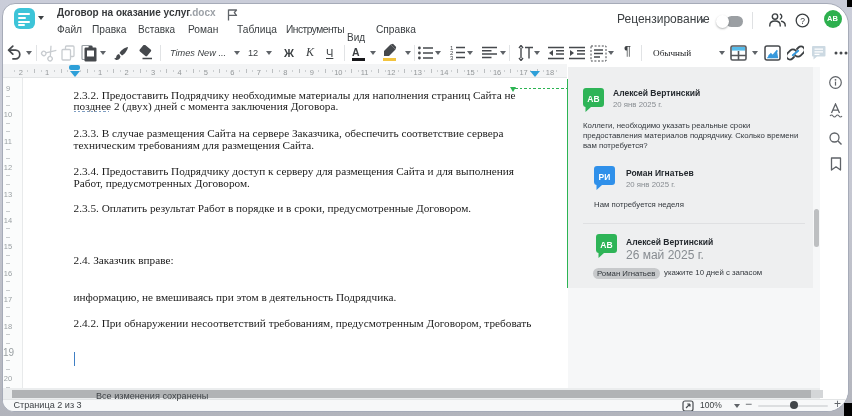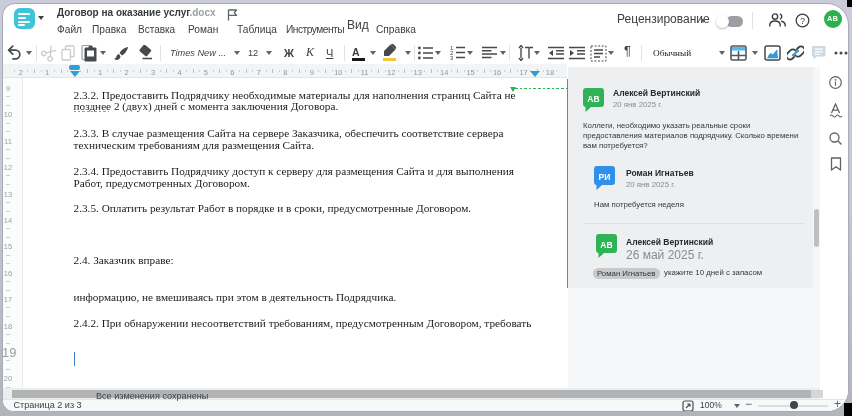--- a/index.html
+++ b/index.html
@@ -29,21 +29,21 @@
 <div class="t" style="left:57px;top:6.5px;font-size:10px;font-weight:bold;color:#37393c">Договор на оказание услуг<span style="color:#9ba0a6">.docx</span></div>
 <svg class="ic" style="left:226px;top:8px" width="13" height="14" viewBox="0 0 13 14">
         <path d="M2.5 1.5 v11 M2.5 2 h8 l-2.2 2.7 2.2 2.7 h-8" fill="none" stroke="#5f6368" stroke-width="1.3" stroke-linejoin="round"></path>
       </svg>
 <div class="t" style="left:57px;top:24px;font-size:10.2px;color:#3c4043">Файл</div>
       <div class="t" style="left:92px;top:24px;font-size:10.2px;color:#3c4043">Правка</div>
       <div class="t" style="left:138px;top:24px;font-size:10px;color:#3c4043">Вставка</div>
       <div class="t" style="left:188px;top:24px;font-size:10.2px;color:#3c4043">Роман</div>
       <div class="t" style="left:237px;top:24px;font-size:10.2px;color:#3c4043">Таблица</div>
       <div class="t" style="left:286px;top:24px;font-size:10.2px;letter-spacing:-0.5px;color:#3c4043">Инструменты</div>
-      <div class="t" style="left:347px;top:19px;font-size:12px;color:#3c4043">Вид</div>
+      <div class="t" style="left:347px;top:32px;font-size:10px;color:#3c4043">Вид</div>
       <div class="t" style="left:376px;top:24px;font-size:10.2px;color:#3c4043">Справка</div>
 <div class="t" style="left:617px;top:13.1px;font-size:12px;color:#3c4043">Рецензирование</div>
 <div class="caret" style="left:700px;top:19px"></div>
 <div class="abs" style="left:726px;top:15.5px;width:17px;height:11px;border-radius:5.5px;background:#9b9fa3"></div>
 <div class="abs" style="left:715.5px;top:14.5px;width:13px;height:13px;border-radius:50%;background:#fff;box-shadow:0 1px 2px rgba(60,64,67,.4)"></div>
 <div class="abs" style="left:752px;top:12px;width:1px;height:17px;background:#dfe1e3"></div>
 <svg class="ic" style="left:768px;top:12px" width="19" height="16" viewBox="0 0 19 16">
         <g fill="none" stroke="#3c4043" stroke-width="1.4" stroke-linecap="round">
           <circle cx="7" cy="4.6" r="2.7"></circle>
           <path d="M1.8 14 v-.8 c0-2.6 2.3-4.2 5.2-4.2 s5.2 1.6 5.2 4.2 V14"></path>
@@ -307,21 +307,21 @@
       <div class="abs" style="left:6px;top:263.3px;width:4px;height:1px;background:#c8cbcd"></div>
       <div class="t" style="left:2px;top:267.8px;width:12px;text-align:center;font-size:7.5px;color:#9aa0a3">16</div>
       <div class="abs" style="left:6px;top:281.0px;width:4px;height:1px;background:#c8cbcd"></div>
       <div class="abs" style="left:6px;top:289.7px;width:4px;height:1px;background:#c8cbcd"></div>
       <div class="t" style="left:2px;top:294.2px;width:12px;text-align:center;font-size:7.5px;color:#9aa0a3">17</div>
       <div class="abs" style="left:6px;top:307.4px;width:4px;height:1px;background:#c8cbcd"></div>
       <div class="abs" style="left:6px;top:316.1px;width:4px;height:1px;background:#c8cbcd"></div>
       <div class="t" style="left:2px;top:320.6px;width:12px;text-align:center;font-size:7.5px;color:#9aa0a3">18</div>
       <div class="abs" style="left:6px;top:333.8px;width:4px;height:1px;background:#c8cbcd"></div>
       <div class="abs" style="left:6px;top:342.5px;width:4px;height:1px;background:#c8cbcd"></div>
-      <div class="t" style="left:2px;top:347.0px;width:12px;text-align:right;font-size:13px;color:#9aa0a3">19</div>
+      <div class="t" style="left:2px;top:347.0px;width:12px;text-align:right;font-size:10px;color:#9aa0a3">19</div>
       <div class="abs" style="left:6px;top:360.2px;width:4px;height:1px;background:#c8cbcd"></div>
       <div class="abs" style="left:6px;top:368.9px;width:4px;height:1px;background:#c8cbcd"></div>
       <div class="t" style="left:2px;top:373.4px;width:12px;text-align:center;font-size:7.5px;color:#9aa0a3">20</div>
       <div class="abs" style="left:6px;top:386.6px;width:4px;height:1px;background:#c8cbcd"></div>
 
 <div class="abs" style="left:23px;top:78px;width:544px;height:310px;background:#fff"></div>
 <div class="t" style="left:73.5px;top:87.5px;height:14px;line-height:14px;font-family:'Liberation Serif',serif;font-size:11.25px;color:#1c1c1c">2.3.2. Предоставить Подрядчику необходимые материалы для наполнения страниц Сайта не</div>
 <div class="t" style="left:73.5px;top:99.35px;height:14px;line-height:14px;font-family:'Liberation Serif',serif;font-size:11.25px;color:#1c1c1c">позднее 2 (двух) дней с момента заключения Договора.</div>
 <div class="abs" style="left:73.5px;top:111.3px;width:35.5px;height:1.2px;background:repeating-linear-gradient(90deg,#7f9ec2 0 2.2px,rgba(0,0,0,0) 2.2px 4.2px)"></div>
 <div class="t" style="left:73.5px;top:126.30px;height:14px;line-height:14px;font-family:'Liberation Serif',serif;font-size:11.25px;color:#1c1c1c">2.3.3. В случае размещения Сайта на сервере Заказчика, обеспечить соответствие сервера</div>

